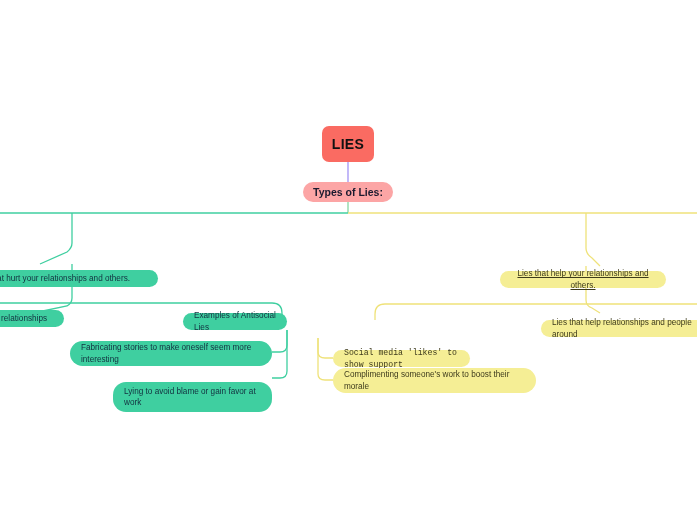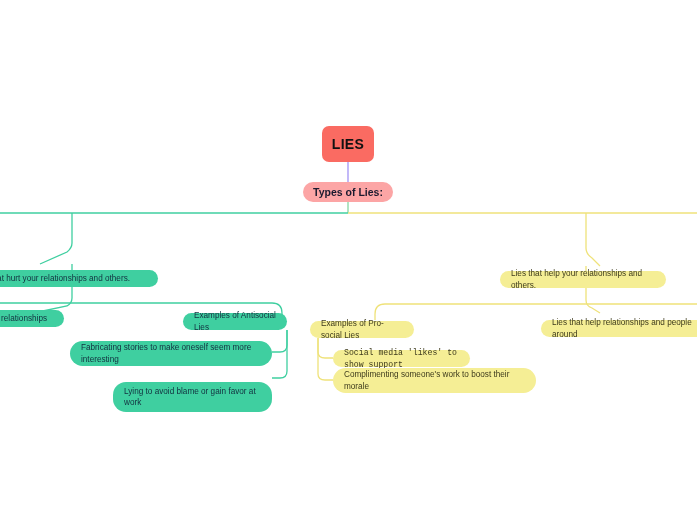--- a/index.html
+++ b/index.html
@@ -133,30 +133,27 @@
 
   <div class="node n-teal" style="left:70px; top:341px; width:202px; height:25px;">
     <span class="label">Fabricating stories to make oneself seem more interesting</span>
   </div>
 
   <div class="node n-teal" style="left:113px; top:370px; width:159px; height:30px;margin-top:12px;">
     <span class="label">Lying to avoid blame or gain favor at work</span>
   </div>
 
   <div class="node n-yellow" style="left:500px; top:271px; width:166px; height:17px;">
-    <span class="label" style="text-align:left;">Lies that help your relationships and others.</span>
+    <span class="label" style="text-align:center;text-decoration:underline;">Lies that help your relationships and others.</span>
   </div>
 
   <div class="node n-yellow clip-right" style="left:541px; top:320px; width:174px; height:17px;">
     <span class="label">Lies that help relationships and people around</span>
   </div>
 
-  <div class="node n-yellow" style="left:310px; top:321px; width:104px; height:17px;">
-    <span class="label">Examples of Pro-social Lies</span>
-  </div>
 
   <div class="node n-yellow" style="left:333px; top:350px; width:137px; height:17px;font-family:Liberation Mono, monospace;">
     <span class="label">Social media 'likes' to show support</span>
   </div>
 
   <div class="node n-yellow" style="left:333px; top:368px; width:203px; height:25px;justify-content:flex-end;">
     <span class="label">Complimenting someone's work to boost their morale</span>
   </div>
 
 </div>

